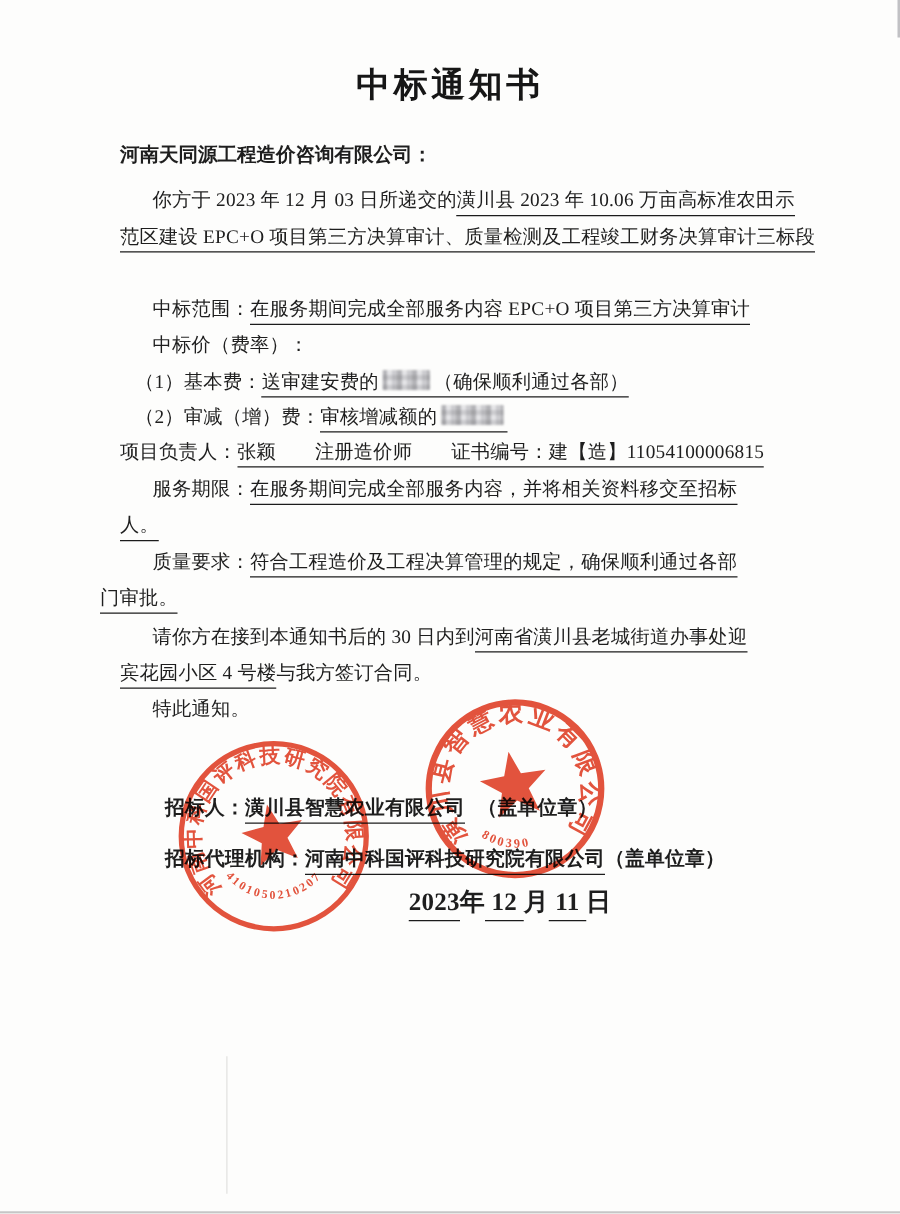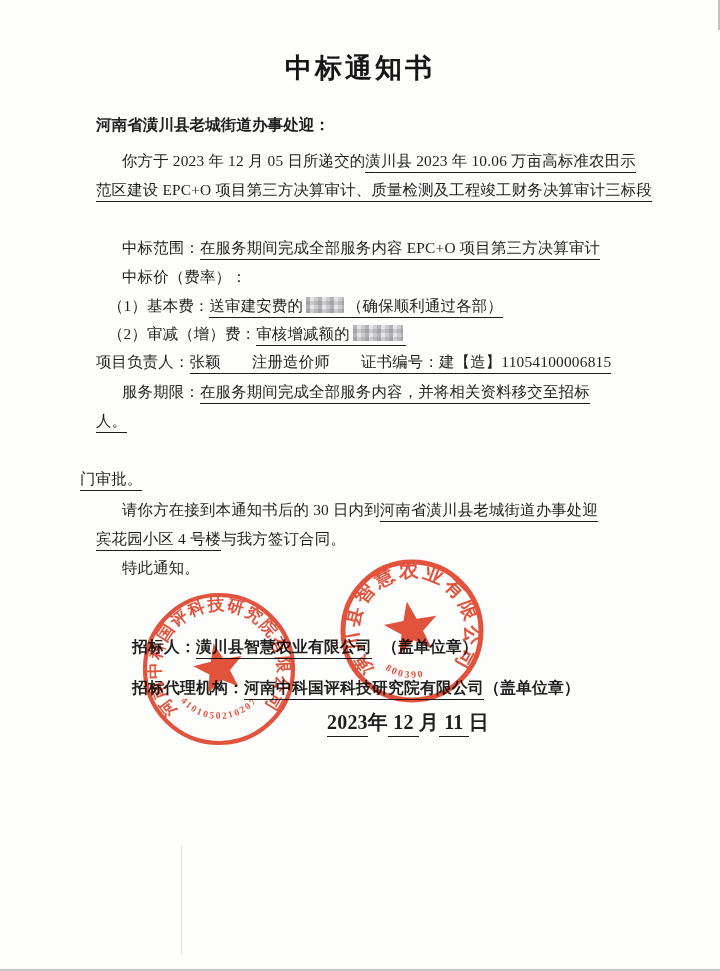--- a/index.html
+++ b/index.html
@@ -78,24 +78,24 @@
     background:#e2e2e0;
   }
 </style>
 </head>
 <body>
 
 <div class="page">
 
   <h1 class="title">中标通知书</h1>
 
-  <div class="line addressee" style="left:96px;top:114px">河南省潢川县老城街道办事处迎：</div>
+  <div class="line addressee" style="left:96px;top:114px">河南天同源工程造价咨询有限公司：</div>
 
   <div class="line" style="left:122px;top:150px">
-    <span>你方于 2023 年 12 月 05 日所递交的</span><span class="u">潢川县 2023 年 10.06 万亩高标准农田示</span>
+    <span>你方于 2023 年 12 月 03 日所递交的</span><span class="u">潢川县 2023 年 10.06 万亩高标准农田示</span>
   </div>
   <div class="line" style="left:96px;top:179px">
     <span class="u">范区建设 EPC+O 项目第三方决算审计、质量检测及工程竣工财务决算审计三标段</span>
   </div>
 
   <div class="line" style="left:122px;top:237px">
     <span>中标范围：</span><span class="u">在服务期间完成全部服务内容 EPC+O 项目第三方决算审计</span>
   </div>
 
   <div class="line" style="left:122px;top:266px">
@@ -112,20 +112,23 @@
     <span>项目负责人：</span><span class="u">张颖　　注册造价师　　证书编号：建【造】11054100006815</span>
   </div>
 
   <div class="line" style="left:122px;top:381px">
     <span>服务期限：</span><span class="u">在服务期间完成全部服务内容，并将相关资料移交至招标</span>
   </div>
   <div class="line" style="left:96px;top:410px">
     <span class="u">人。</span>
   </div>
 
+  <div class="line" style="left:122px;top:439px">
+    <span>质量要求：</span><span class="u">符合工程造价及工程决算管理的规定，确保顺利通过各部</span>
+  </div>
   <div class="line" style="left:80px;top:468px">
     <span class="u">门审批。</span>
   </div>
 
   <div class="line" style="left:122px;top:499px">
     <span>请你方在接到本通知书后的 30 日内到</span><span class="u">河南省潢川县老城街道办事处迎</span>
   </div>
   <div class="line" style="left:96px;top:528px">
     <span class="u">宾花园小区 4 号楼</span><span>与我方签订合同。</span>
   </div>

